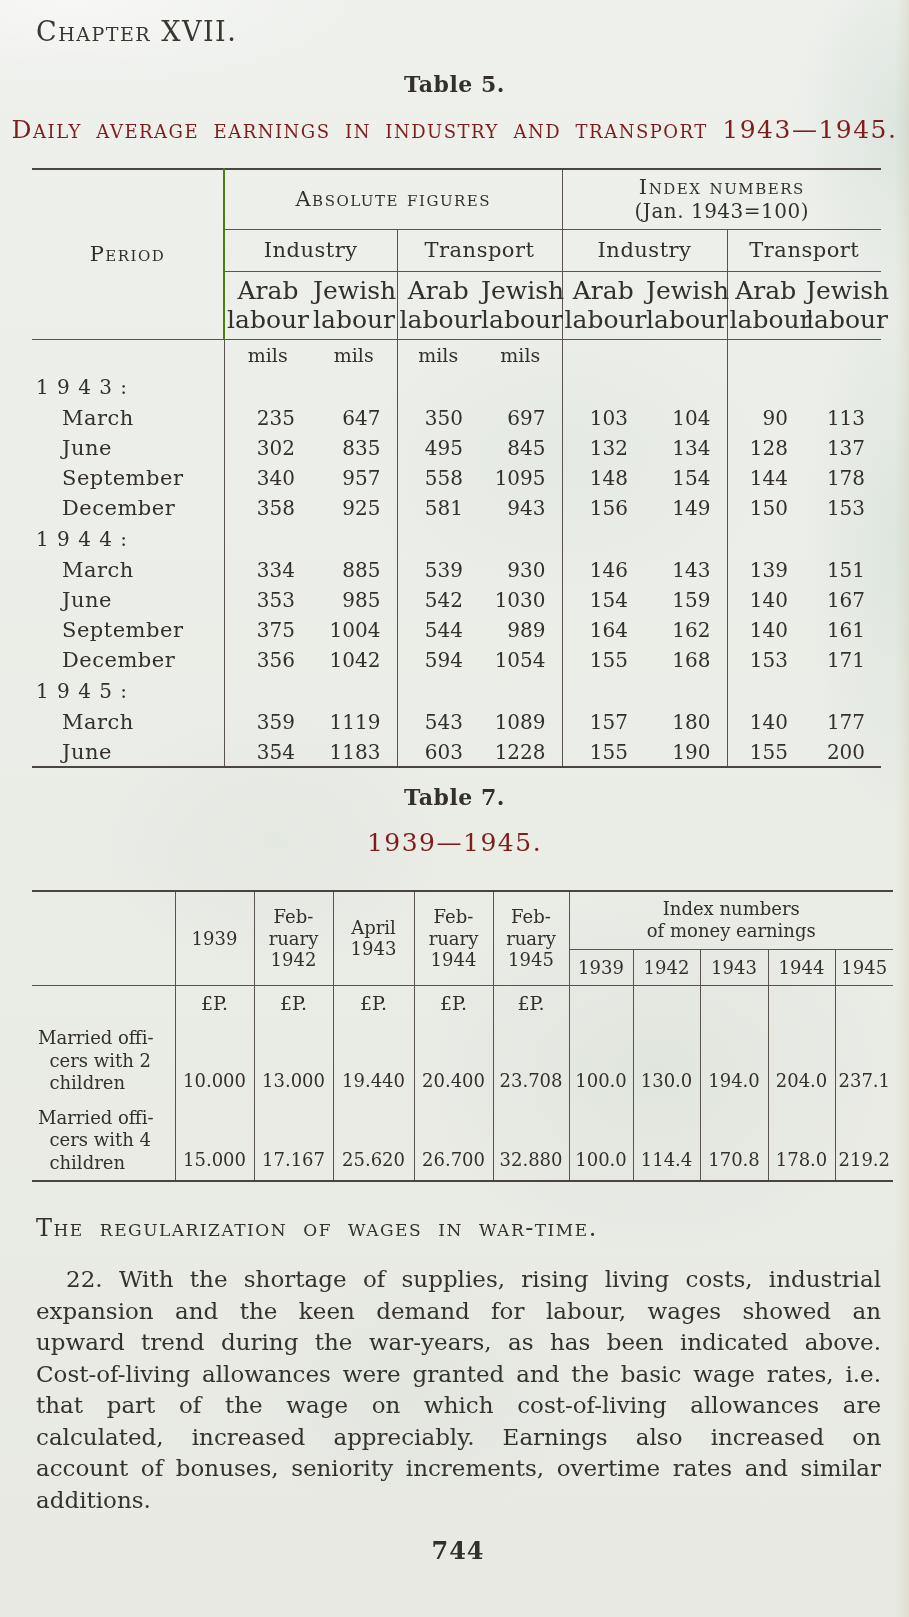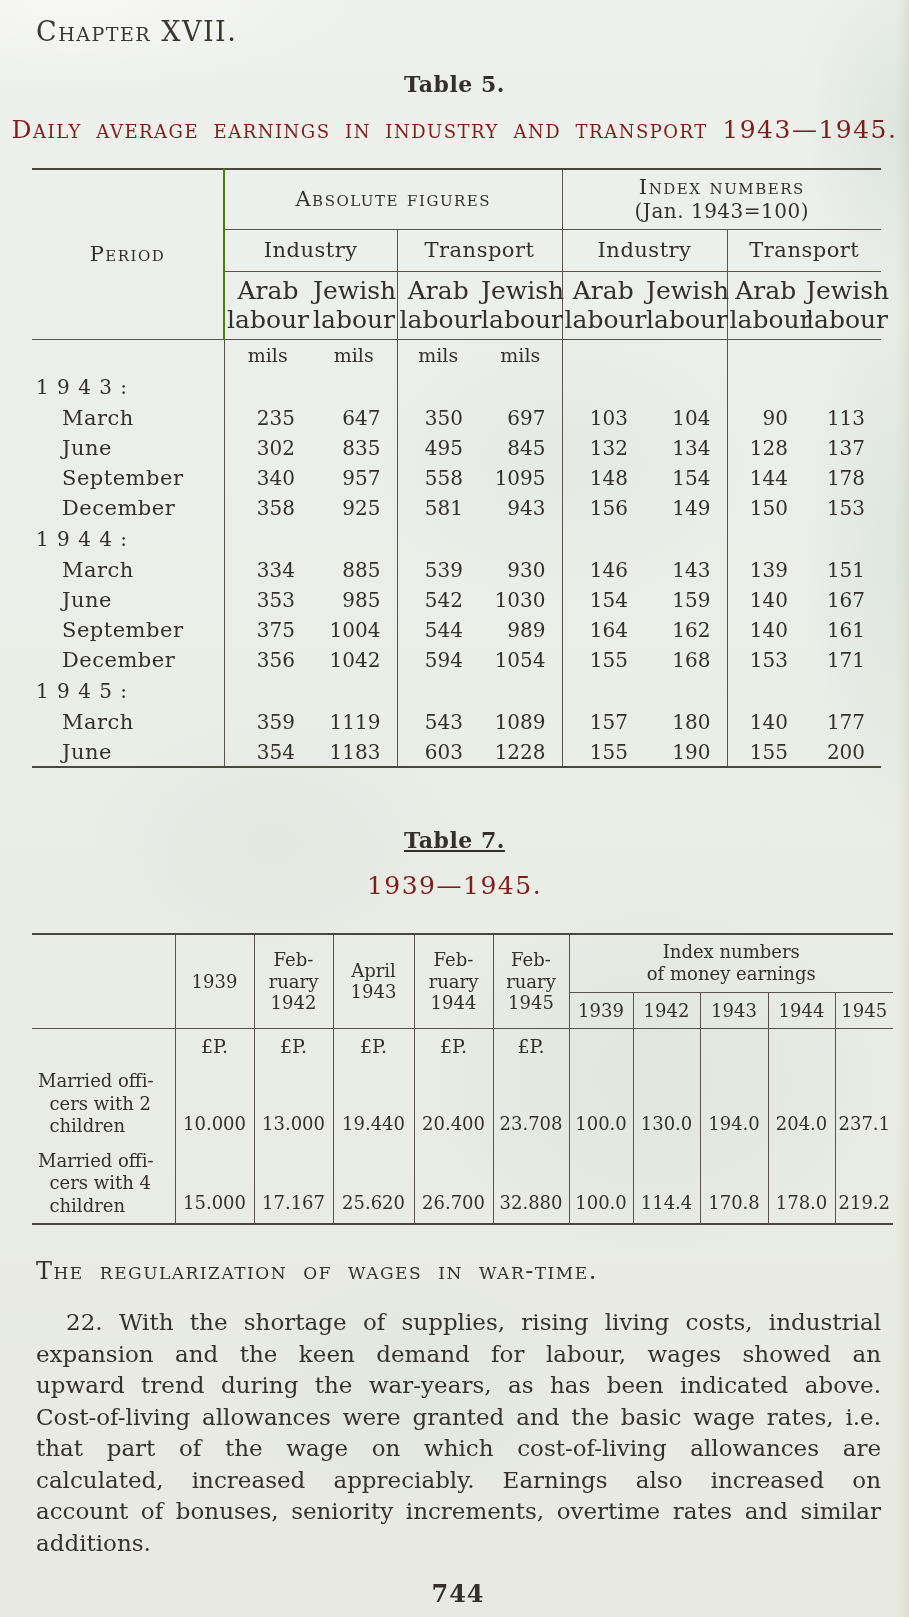--- a/index.html
+++ b/index.html
@@ -34,21 +34,21 @@
   }
   .tcap {
     text-align:center; font-weight:bold; font-size:22px;
     margin-top:24px; letter-spacing:0.5px;
   }
   .ttitle {
     text-align:center; font-variant:small-caps;
     font-size:25px; letter-spacing:1.5px; word-spacing:5px;
     margin-top:18px; color:#7f1d1d;
   }
-  .t7cap { margin-top:59px;text-decoration:underline; }
+  .t7cap { margin-top:16px; }
   .t7title { margin-top:16px; line-height:34px; }
 
   table { border-collapse:collapse; table-layout:fixed; }
   .t6 {
     width:849px; margin:24px 0 0 32px;
     border-top:2px solid #4a463f; border-bottom:2px solid #4a463f;
     font-size:20px;
   }
   .t6 th, .t6 td { font-weight:normal; vertical-align:middle; }
   .pth {

